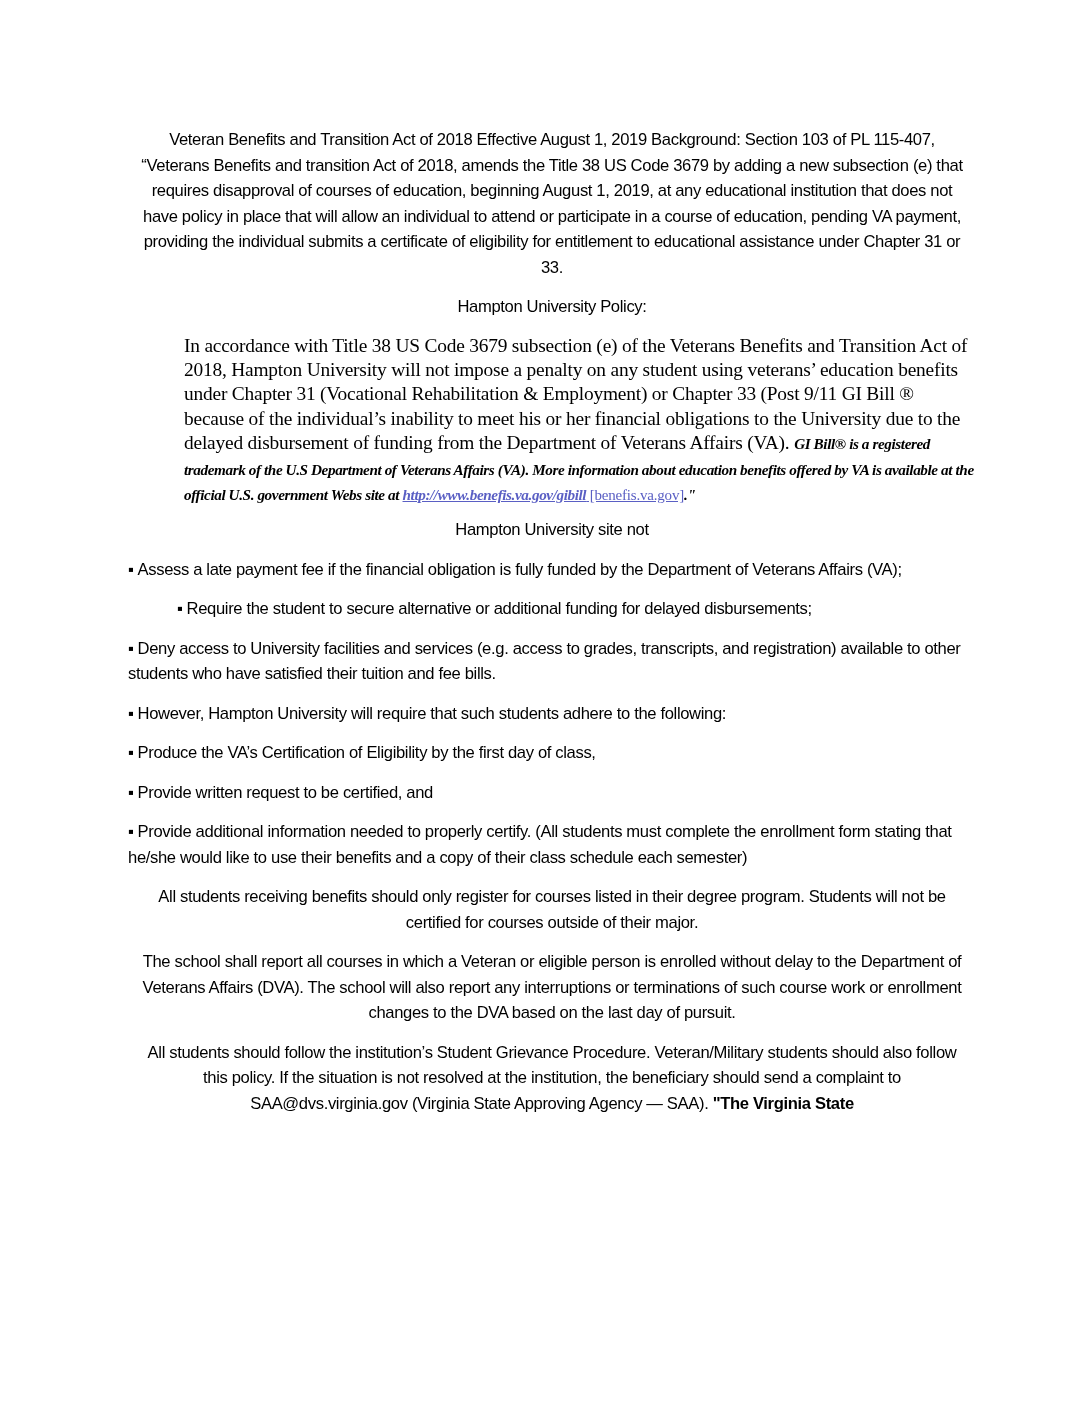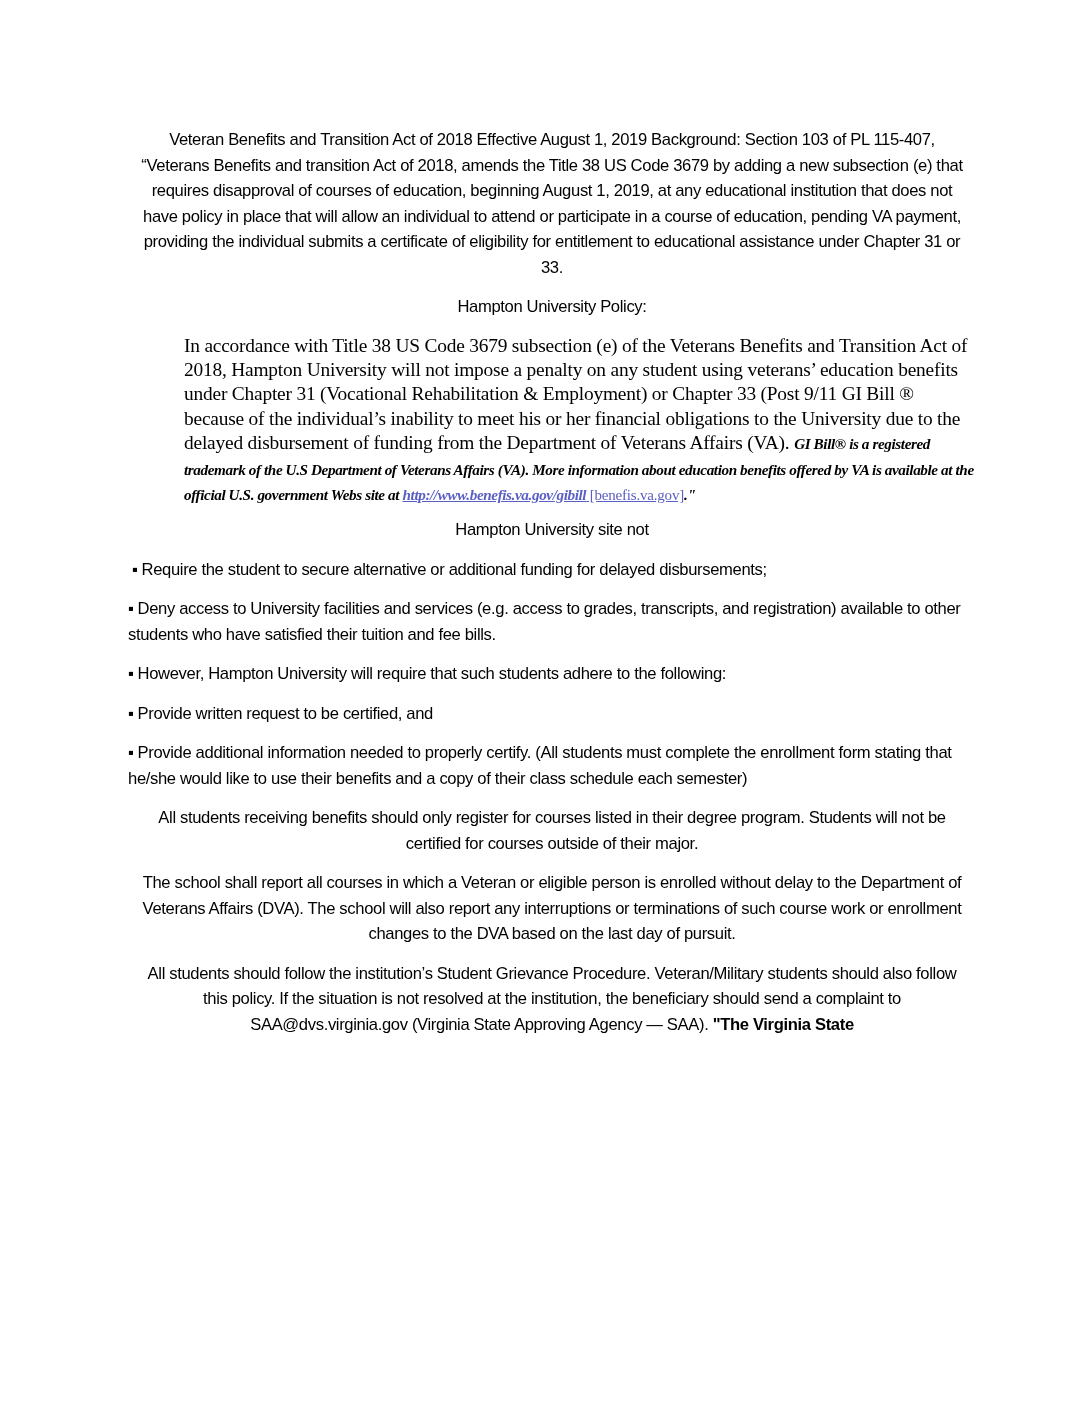--- a/index.html
+++ b/index.html
@@ -13,42 +13,44 @@
     .p { margin: 0 0 14px 8px; text-align: center; }
     .quote {
       margin: 4px 0 10px 56px; width: 790px;
       font-family: "Liberation Serif", serif;
       font-size: 19.4px; line-height: 24.4px; letter-spacing: -0.2px;
     }
     .quote .ital { font-style: italic; font-size: 15.2px; line-height: 24.4px; font-weight: bold; letter-spacing: -0.4px; }
     .quote a.link { color: #5a5fc4; text-decoration: underline; }
     .quote a.link2 { color: #5a5fc4; text-decoration: underline; font-style: normal; font-weight: normal; font-size: 15px; }
     .bullet-item { margin: 0 0 14px 0; }
-    .bullet-item.indent { padding-left: 4px; }
+    .bullet-item.indent { padding-left: 4px; margin-left: 45px; }
     .bullet { display: inline-block; margin-right: 4px; }
     strong.b { font-weight: bold; }
   </style>
 </head>
 <body>
 
 <div class="page">
   <p class="p">Veteran Benefits and Transition Act of 2018 Effective August 1, 2019 Background: Section 103 of PL 115-407, “Veterans Benefits and transition Act of 2018, amends the Title 38 US Code 3679 by adding a new subsection (e) that requires disapproval of courses of education, beginning August 1, 2019, at any educational institution that does not have policy in place that will allow an individual to attend or participate in a course of education, pending VA payment, providing the individual submits a certificate of eligibility for entitlement to educational assistance under Chapter 31 or 33.</p>
 
   <p class="p">Hampton University Policy:</p>
 
   <div class="quote">
     <span>In accordance with Title 38 US Code 3679 subsection (e) of the Veterans Benefits and Transition Act of 2018, Hampton University will not impose a penalty on any student using veterans’ education benefits under Chapter 31 (Vocational Rehabilitation &amp; Employment) or Chapter 33 (Post 9/11 GI Bill ® because of the individual’s inability to meet his or her financial obligations to the University due to the delayed disbursement of funding from the Department of Veterans Affairs (VA). </span><span class="ital">GI Bill® is a registered trademark of the U.S Department of Veterans Affairs (VA). More information about education benefits offered by VA is available at the official U.S. government Webs site at </span><span class="ital"><a class="link">http://www.benefis.va.gov/gibill</a></span><a class="link2"> [benefis.va.gov]</a><span class="ital">."</span>
   </div>
 
   <p class="p">Hampton University site not</p>
 
   <div>
+    <p class="bullet-item"><span class="bullet">▪</span><span>Assess a late payment fee if the financial obligation is fully funded by the Department of Veterans Affairs (VA);</span></p>
     <p class="bullet-item indent"><span class="bullet">▪</span><span>Require the student to secure alternative or additional funding for delayed disbursements;</span></p>
     <p class="bullet-item"><span class="bullet">▪</span><span>Deny access to University facilities and services (e.g. access to grades, transcripts, and registration) available to other students who have satisfied their tuition and fee bills.</span></p>
     <p class="bullet-item"><span class="bullet">▪</span><span>However, Hampton University will require that such students adhere to the following:</span></p>
+    <p class="bullet-item"><span class="bullet">▪</span><span>Produce the VA’s Certification of Eligibility by the first day of class,</span></p>
     <p class="bullet-item"><span class="bullet">▪</span><span>Provide written request to be certified, and</span></p>
     <p class="bullet-item"><span class="bullet">▪</span><span>Provide additional information needed to properly certify. (All students must complete the enrollment form stating that he/she would like to use their benefits and a copy of their class schedule each semester)</span></p>
   </div>
 
   <p class="p">All students receiving benefits should only register for courses listed in their degree program. Students will not be certified for courses outside of their major.</p>
 
   <p class="p">The school shall report all courses in which a Veteran or eligible person is enrolled without delay to the Department of Veterans Affairs (DVA). The school will also report any interruptions or terminations of such course work or enrollment changes to the DVA based on the last day of pursuit.</p>
 
   <p class="p"><span>All students should follow the institution’s Student Grievance Procedure. Veteran/Military students should also follow this policy. If the situation is not resolved at the institution, the beneficiary should send a complaint to SAA@dvs.virginia.gov (Virginia State Approving Agency — SAA). </span><strong class="b">"The Virginia State</strong></p>
 </div>

